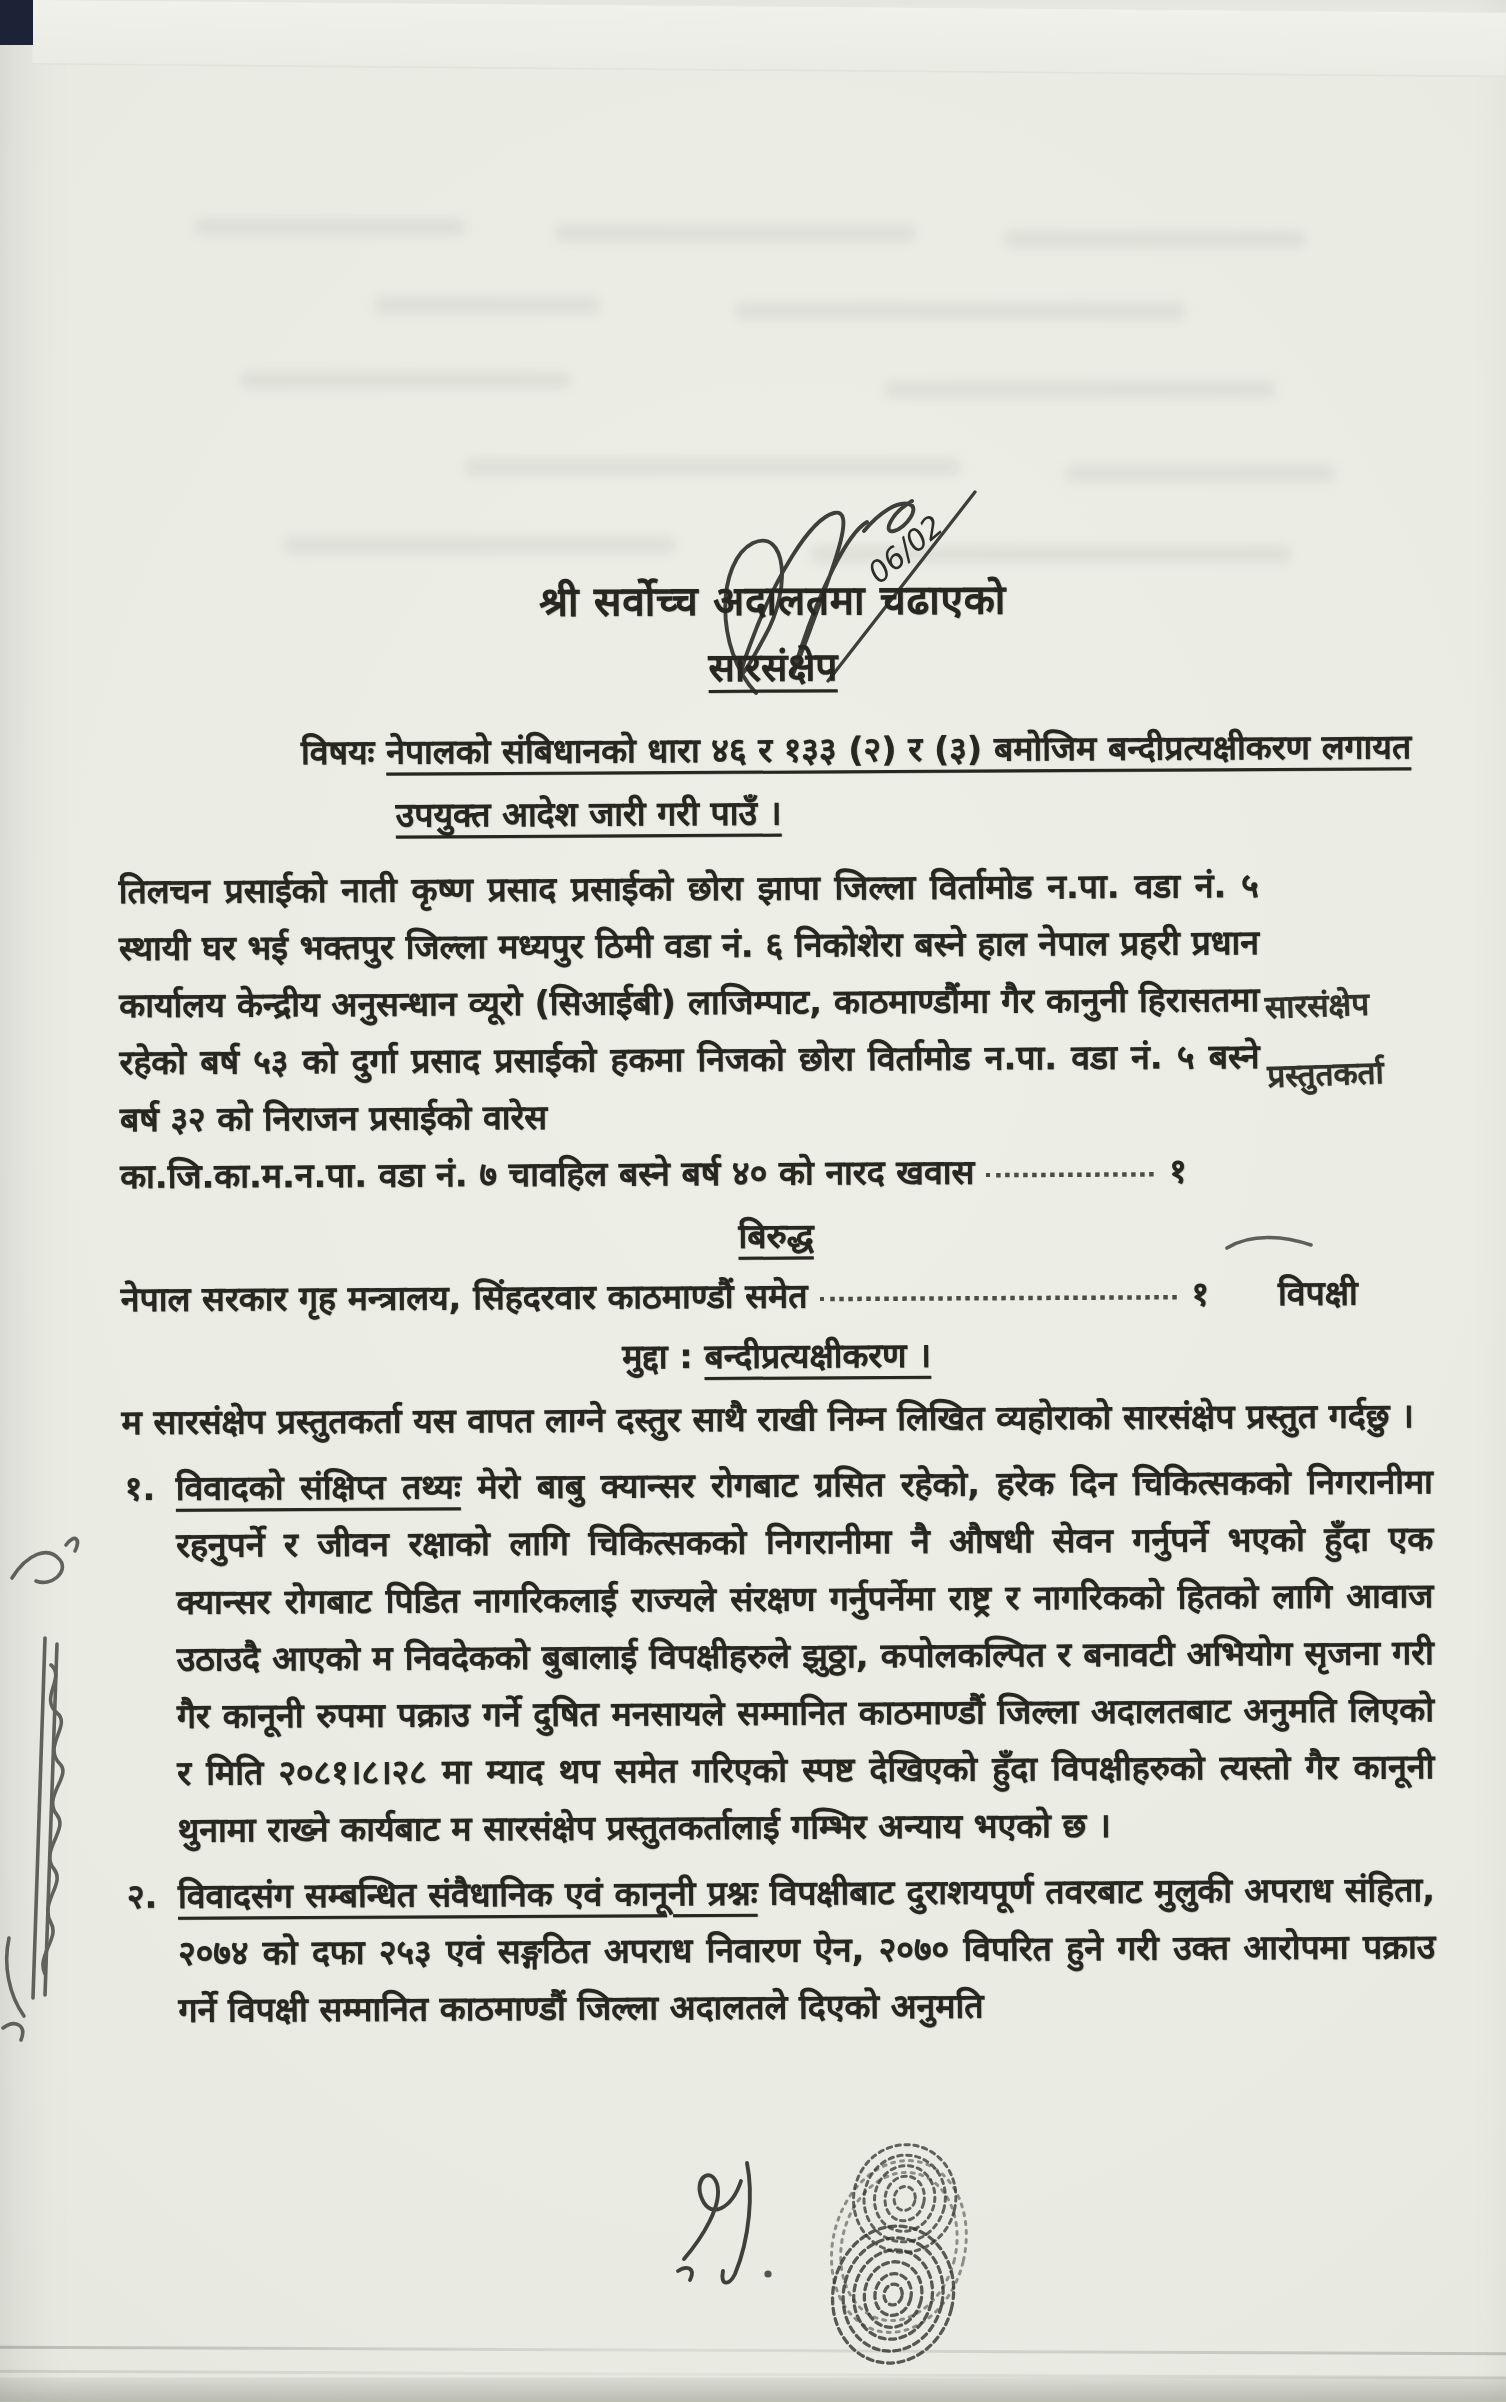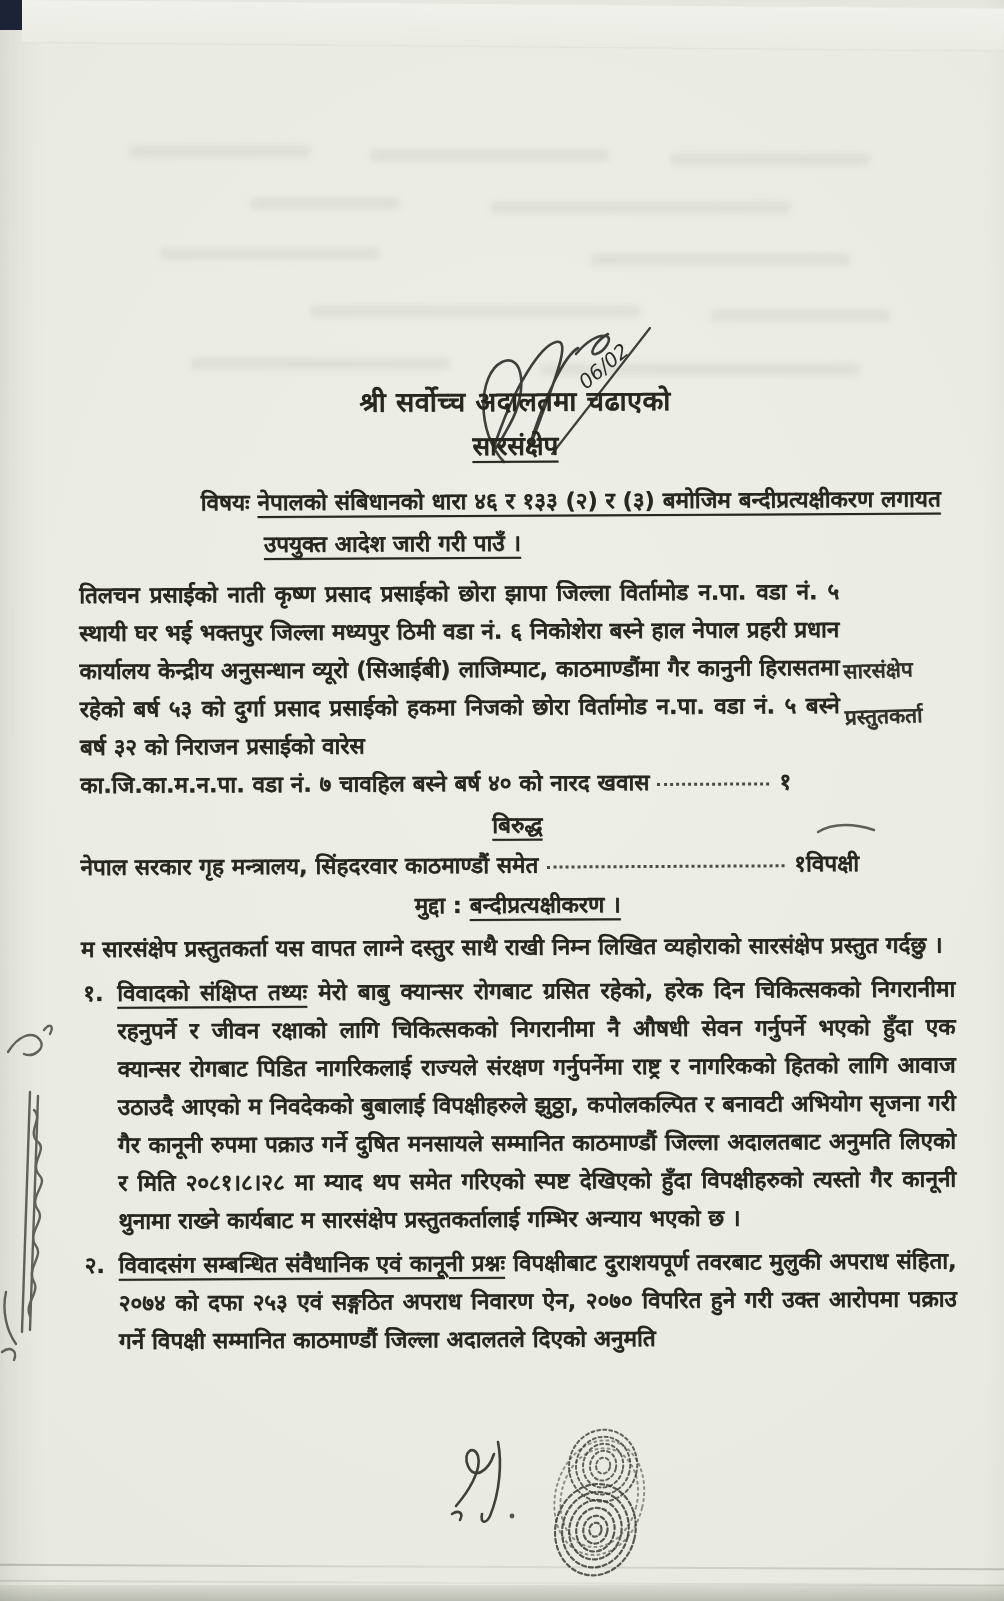--- a/index.html
+++ b/index.html
@@ -32,21 +32,21 @@
   .subtitle{text-align:center;font-size:26px;line-height:40px;margin-top:4px;margin-bottom:14px;}
   .u{text-decoration:underline;text-underline-offset:6px;text-decoration-thickness:2px;}
   .subject{padding-left:185px;text-indent:-63px;margin-bottom:10px;line-height:42px;}
   .para{margin:0 0 0 0;text-align:justify;}
   .intro{width:760px;}
   .leader-row{white-space:nowrap;}
   .leader{display:inline-block;border-bottom:3px dotted #4d4c44;height:14px;vertical-align:baseline;
     transform:translateY(-4px);margin:0 10px 0 8px;text-shadow:none;}
   .leader.short{width:112px;}
   .leader.long{width:238px;}
-  .resp-label{}
+  .resp-label{margin-left:46px;}
   .center{text-align:center;}
   .vs{margin:4px 0 2px 0;}
   .case-line{margin:2px 0 4px 0;}
   .item{position:relative;padding-left:36px;margin-top:6px;}
   .item-num{position:absolute;left:2px;top:0;}
   .margin-note{position:absolute;left:844px;top:646px;width:158px;font-size:21px;line-height:46px;
     font-weight:700;transform:rotate(-2deg);color:#32312a;text-shadow:.3px .3px .5px rgba(39,38,31,.45);}
   .mark{position:absolute;pointer-events:none;}
   .crease{position:absolute;left:0;right:0;height:2px;
     background:linear-gradient(90deg,rgba(30,35,30,.22),rgba(30,35,30,.07) 45%,rgba(30,35,30,.2));

